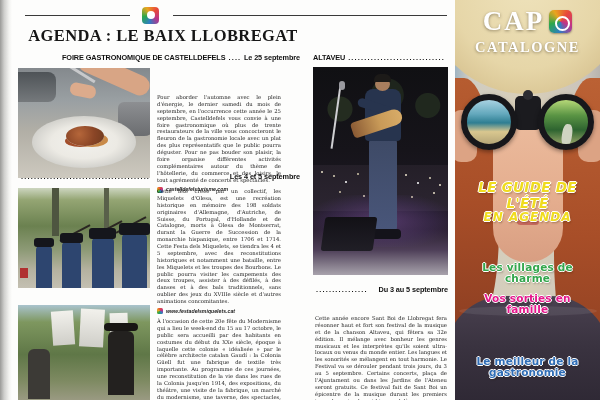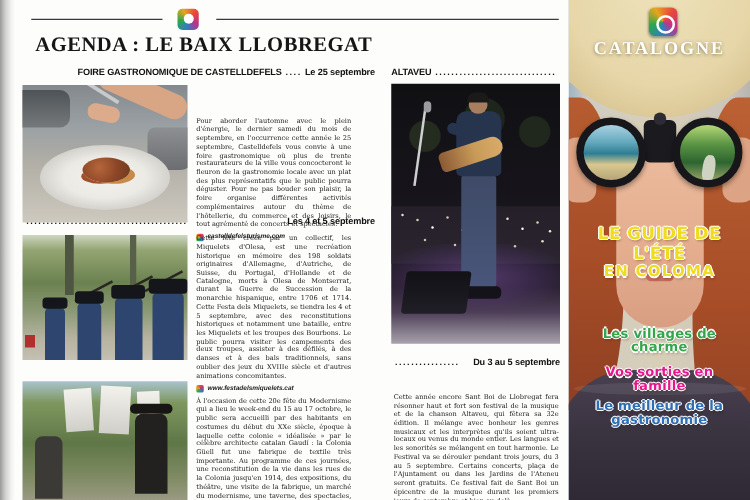--- a/index.html
+++ b/index.html
@@ -167,21 +167,21 @@
     background:conic-gradient(from 40deg,#e8483a,#c0338a,#2e7ec4,#2aa84a,#e8a51e,#e8483a);
     box-shadow:0 1px 2px rgba(0,0,0,.35); position:relative; }
   .ad .brand .logo::after { content:""; position:absolute; left:6px; top:6px; width:11px;
     height:11px; border-radius:50%; border:2.5px solid #fff; }
   .ad .brand .l2 { display:block; margin-top:2px; font-size:14.5px; font-weight:bold;
     letter-spacing:1.5px; text-shadow:0 1px 3px rgba(60,50,30,.55); }
 
   .ad .headline { position:absolute; left:0; top:180px; width:100%; text-align:center;
     font-family:"DejaVu Sans", sans-serif; font-weight:bold; color:#f0dc1e;
     font-size:13.5px; line-height:1.15; letter-spacing:.3px;
-    text-shadow:-1px 0 #fff,1px 0 #fff,0 -1px #fff,0 1px #fff,1px 2px 2px rgba(60,40,0,.35); }
+    text-shadow:-1px 0 #fff,1px 0 #fff,0 -1px #fff,0 1px #fff,1px 2px 2px rgba(60,40,0,.35);font-style:italic; }
   .ad .headline .h2 { font-size:12px; letter-spacing:1px; }
 
   .ad .sell { position:absolute; left:8px; width:129px; text-align:center;
     font-family:"DejaVu Sans", sans-serif; font-weight:bold; font-size:10.5px;
     line-height:1.08; letter-spacing:.2px;
     text-shadow:-1px 0 #fff,1px 0 #fff,0 -1px #fff,0 1px #fff,1px 2px 2px rgba(40,30,10,.3); }
   .s0 { top:236px; } .s1 { top:262px; } .s2 { top:293px; } .s3 { top:320px; } .s4 { top:350px; }
 </style>
 </head>
 <body>
@@ -303,26 +303,26 @@
     <div class="bino-bridge"></div>
     <div class="bino-knob"></div>
     <div class="lens left"></div>
     <div class="lens right">
       <div class="path"></div>
     </div>
     <div class="shirt"></div>
     <div class="shirt-edge"></div>
 
     <div class="brand">
-      <span class="logo"></span>
+      <span class="l1">CAP</span><span class="logo"></span>
       <span class="l2">CATALOGNE</span>
     </div>
 
     <div class="headline">
       <div>LE GUIDE DE L'ÉTÉ</div>
-      <div class="h2">EN COLOMA</div>
+      <div class="h2">EN AGENDA</div>
     </div>
 
     <div class="sell s1" style="color: rgb(51, 166, 76);">Les villages de charme</div>
     <div class="sell s2" style="color: rgb(230, 23, 140);">Vos sorties en famille</div>
-    <div class="sell s3" style="color: rgb(47, 109, 181);">Le meilleur de la gastronomie</div>
+    <div class="sell s3" style="color: rgb(47, 109, 181); margin-top: 36px;">Le meilleur de la gastronomie</div>
   </div>
 </div>
 
 </body></html>

